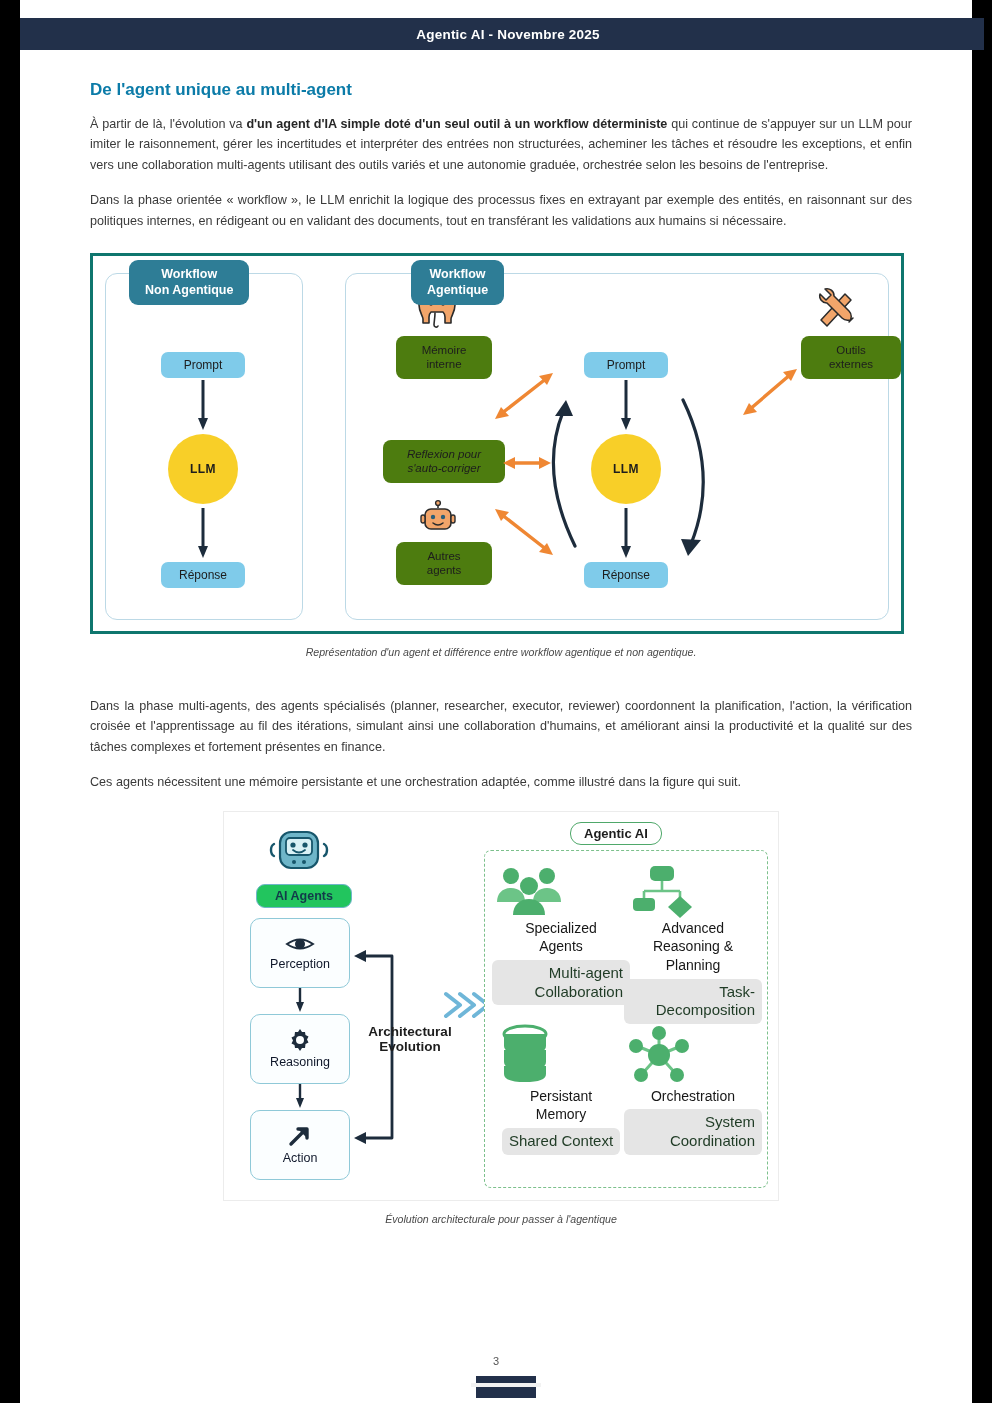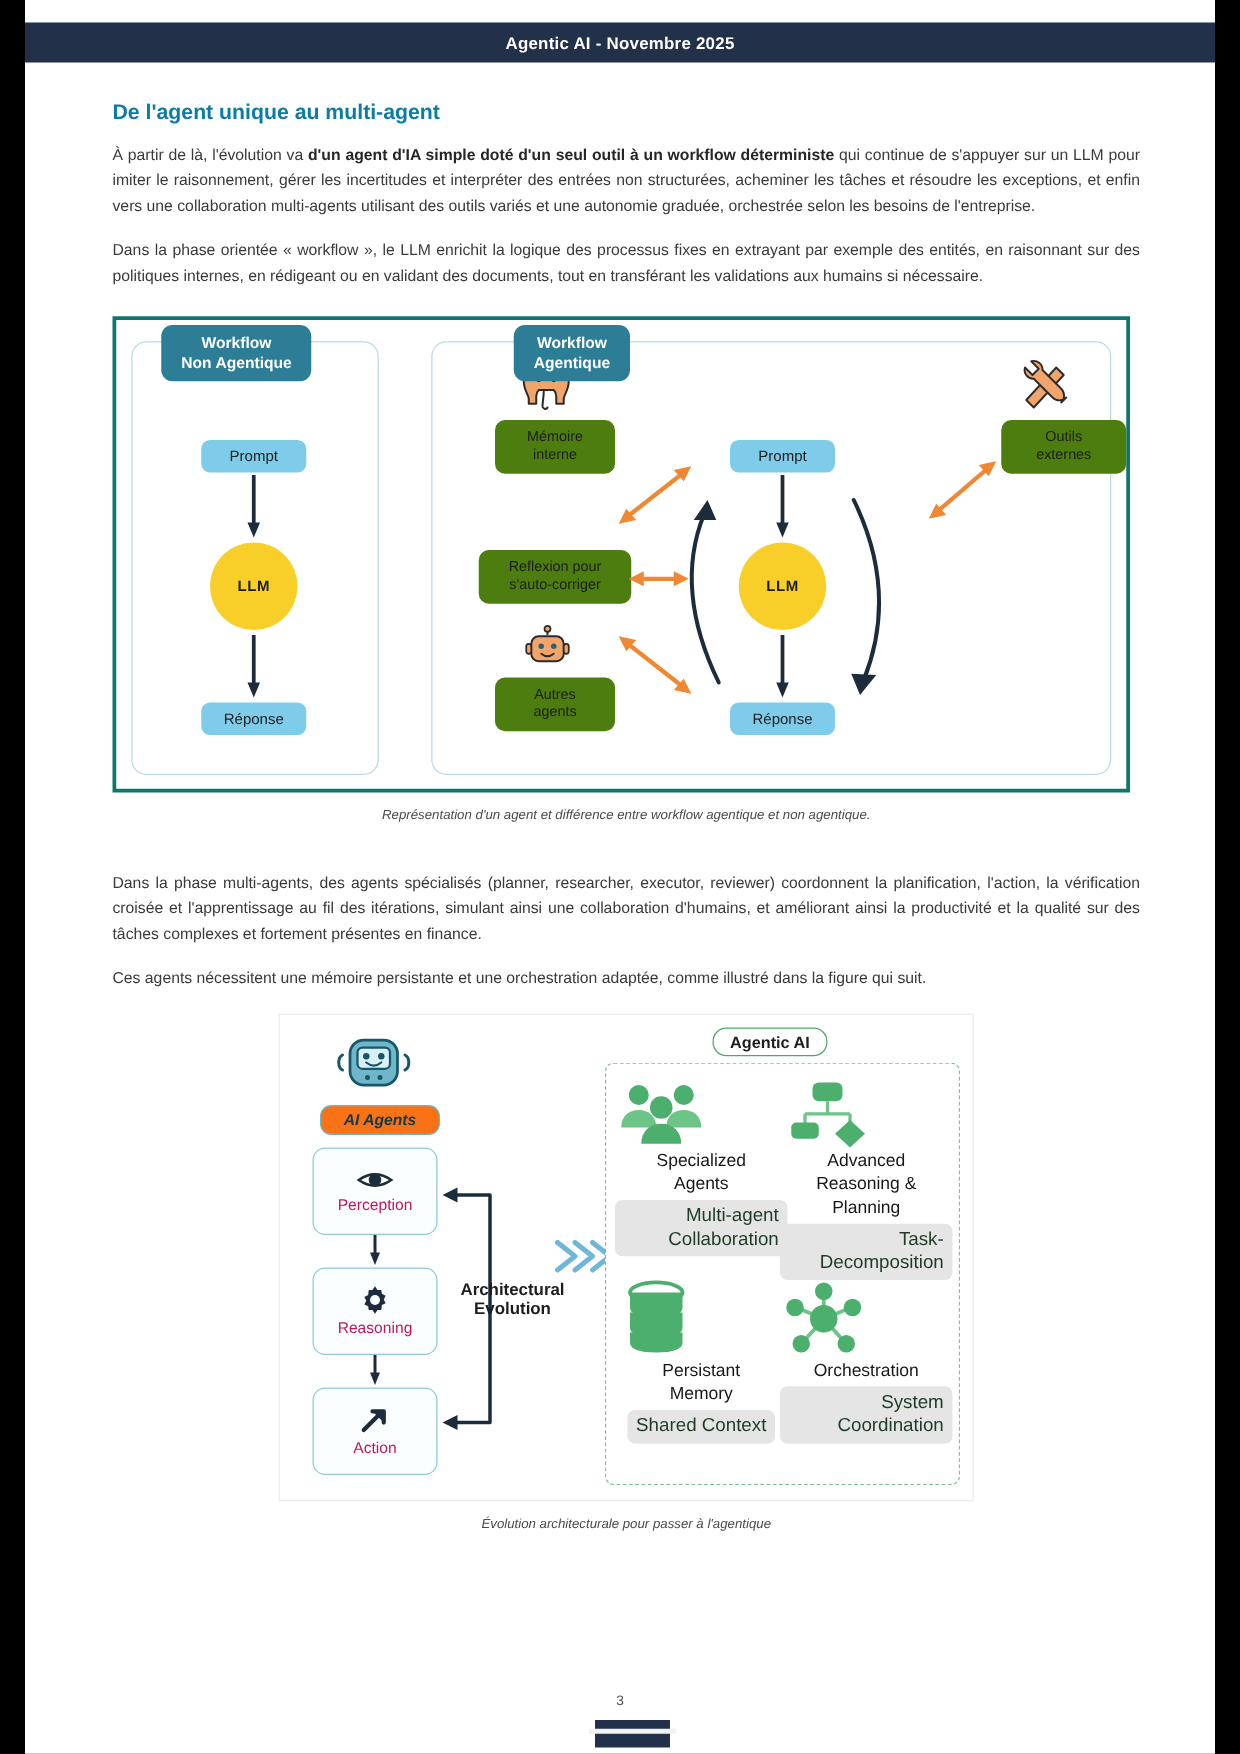--- a/index.html
+++ b/index.html
@@ -7,21 +7,21 @@
     font-family:"Liberation Sans", sans-serif;
     width:992px;height:1403px;position:relative;overflow:hidden;
   }
   .page{
     position:absolute;left:20px;top:0;width:952px;height:1403px;
     background:#ffffff;
   }
   
   .header-bar{
     position:absolute;left:0;top:18px;width:952px;height:32px;
-    background:#22304a;display:flex;align-items:center;justify-content:center;
+    background:#22304a;display:flex;align-items:center;justify-content:center;padding-left:12px;
   }
   .header-title{
     color:#ffffff;font-size:13.5px;font-weight:bold;letter-spacing:.2px;
   }
   
   .content{position:absolute;left:70px;top:80px;width:822px;}
   h2.section-title{
     margin:0 0 14px 0;color:#0b7ba8;font-size:17px;font-weight:bold;letter-spacing:0;
   }
   p.para{
@@ -69,29 +69,29 @@
     content:"";position:absolute;left:2px;top:6px;width:7px;height:7px;border-radius:50%;
     background:#f2a56a;
   }
   .toolline{position:absolute;left:4px;top:4px;width:2.5px;height:96px;background:#5b6b78;}
   
   .fig2{
     position:relative;width:554px;height:388px;margin:18px auto 0 auto;
     background:#ffffff;border:1px solid #ececec;
   }
   .pill{
-    position:absolute;border:1.6px solid #6fb6c9;border-radius:9px;background:#f97316;
-    font-size:12.5px;font-weight:bold;color:#123a4a;text-align:center;padding:4px 12px;font-style:italic;
+    position:absolute;border:1.6px solid #6fb6c9;border-radius:9px;background:#22c55e;
+    font-size:12.5px;font-weight:bold;color:#123a4a;text-align:center;padding:4px 12px;
   }
   .stepbox{
     position:absolute;width:98px;height:68px;border:1.6px solid #8fc9d8;border-radius:10px;
     background:#fbfeff;display:flex;flex-direction:column;align-items:center;
     justify-content:center;gap:3px;
   }
-  .stepbox .lbl{font-size:12.5px;color:#be185d;}
+  .stepbox .lbl{font-size:12.5px;color:#0f172a;}
   .arch{
     position:absolute;text-align:center;font-size:13.5px;font-weight:bold;
     color:#1d1d1d;line-height:1.18;
   }
   .aiblock{
     position:absolute;border:1.6px dashed #7cc08c;border-radius:7px;background:#fff;
   }
   .agentic-pill{
     position:absolute;border:1.6px solid #4fa86a;border-radius:11px;background:#fff;
     font-size:13px;font-weight:bold;color:#1d1d1d;padding:3px 13px;
@@ -164,21 +164,21 @@
         <path d="M24 4C13 4 6 10 6 19c0 7 4 11 4 14v4h6v-6c0-3 2-5 2-5h12s2 2 2 5v6h6v-4c0-3 4-7 4-14C42 10 35 4 24 4z" fill="#f2a56a" stroke="#2b2b2b" stroke-width="1.6" stroke-linejoin="round"></path>
         <path d="M22 27c0 5-1 9-1 12 0 2 3 3 4 1" fill="none" stroke="#2b2b2b" stroke-width="1.6" stroke-linecap="round"></path>
         <circle cx="18" cy="18" r="1.8" fill="#2b2b2b"></circle>
         <circle cx="30" cy="18" r="1.8" fill="#2b2b2b"></circle>
       </svg>
       <div class="nodeorange" style="left:303px;top:80px;width:88px;">
         <div>Mémoire</div>
         <div>interne</div>
       </div>
 
-      <div class="nodeorange" style="left:290px;top:184px;width:114px;">
+      <div class="nodeorange" style="left:290px;top:184px;width:114px;font-style:italic;">
         <div>Reflexion pour</div>
         <div>s'auto-corriger</div>
       </div>
 
       <svg style="position:absolute;left:327px;top:244px;" width="36" height="38" viewBox="0 0 36 38">
         <line x1="18" y1="2" x2="18" y2="8" stroke="#2b2b2b" stroke-width="1.6"></line>
         <circle cx="18" cy="3" r="2.4" fill="#f2a56a" stroke="#2b2b2b" stroke-width="1.4"></circle>
         <rect x="5" y="9" width="26" height="20" rx="6" fill="#f2a56a" stroke="#2b2b2b" stroke-width="1.6"></rect>
         <rect x="1" y="15" width="4" height="8" rx="2" fill="#f2a56a" stroke="#2b2b2b" stroke-width="1.4"></rect>
         <rect x="31" y="15" width="4" height="8" rx="2" fill="#f2a56a" stroke="#2b2b2b" stroke-width="1.4"></rect>

